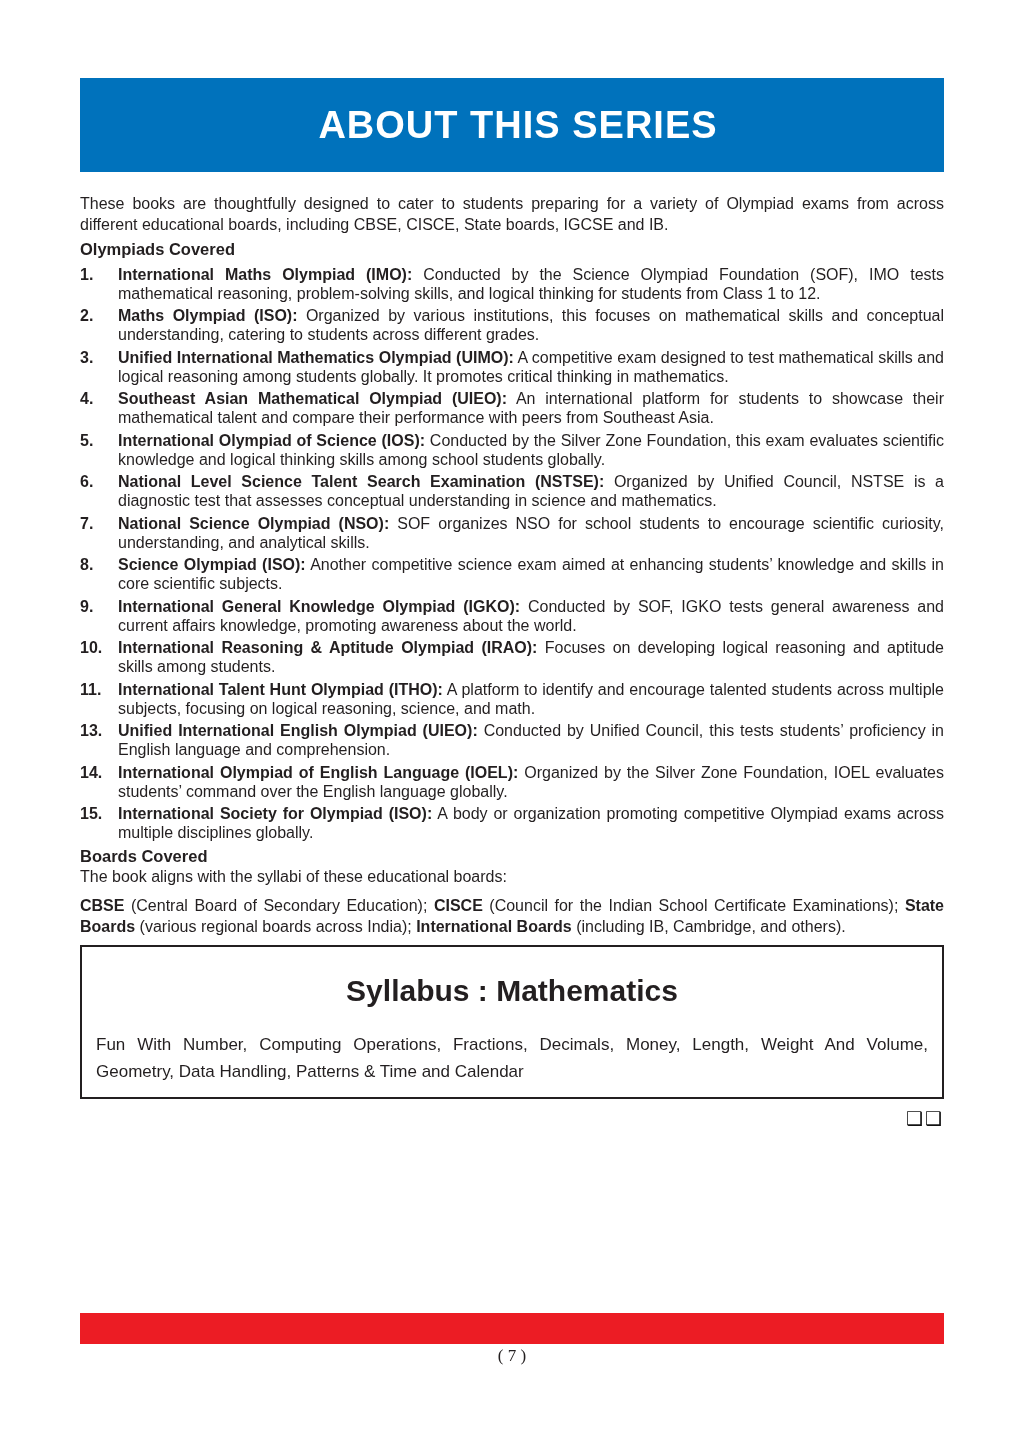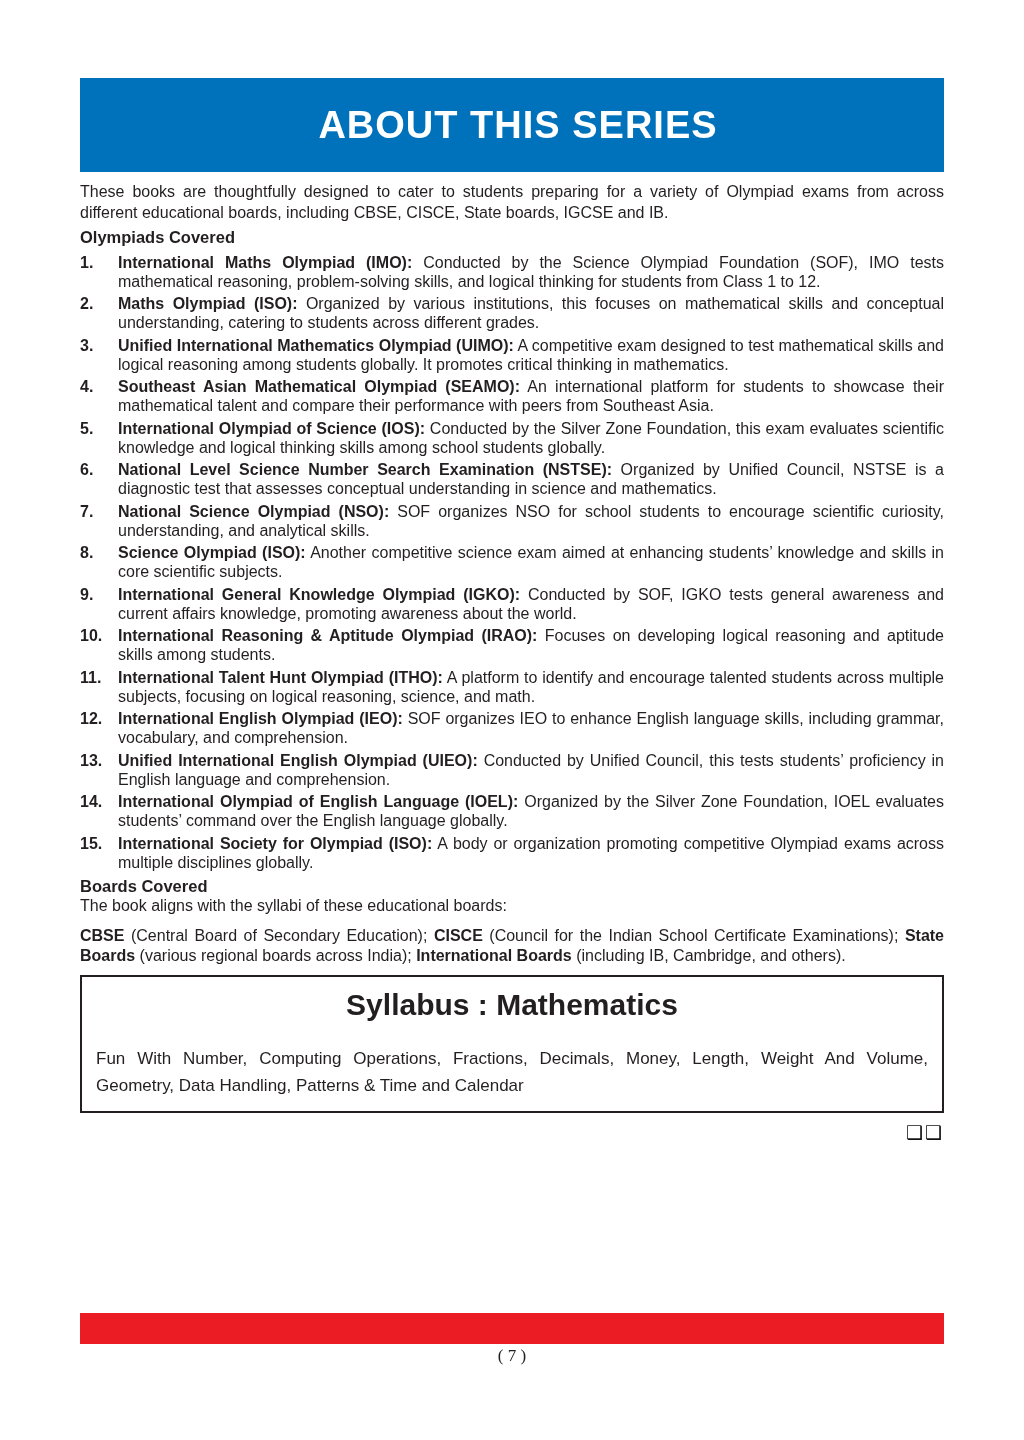--- a/index.html
+++ b/index.html
@@ -17,38 +17,38 @@
   .banner {
     width: 864px; height: 94px;
     background: #0072bc;
     display: flex; align-items: center; justify-content: center;
   }
   .banner-title {
     color: #ffffff; font-size: 38px; font-weight: 700; letter-spacing: 1px;
   }
 
   p, .body-text { font-size: 16px; line-height: 20.5px; text-align: justify; }
-  .intro { margin-top: 10px; }
+  .intro { margin-top: 22px; }
   .section-heading { font-weight: 700; text-align: left; margin-top: 4px; font-size: 16.5px; }
 
   .olist { margin-top: 5px; }
   .row { display: flex; margin-bottom: 3.5px; }
   .num { flex: none; width: 38px; font-weight: 700; font-size: 16px; line-height: 20.5px; }
   .itembody { flex: 1; font-size: 16px; line-height: 19px; text-align: justify; }
   .itembody b { font-weight: 700; }
 
   .boards-intro { text-align: left; }
   .boards-para { margin-top: 9px; }
   .boards-para b { font-weight: 700; }
 
   .sylbox {
     margin-top: 8px;
     border: 2px solid #231f20;
     width: 864px;
-    padding: 8px 14px 12px 14px;
+    padding: 24px 14px 12px 14px;
   }
   .syl-title { text-align: center; font-weight: 700; font-size: 30px; line-height: 40px; }
   .syl-text { font-size: 17px; line-height: 27px; text-align: justify; margin-top: 20px; }
 
   .end-marks {
     text-align: right;
     font-size: 19px;
     letter-spacing: 2px;
     margin-top: 8px;
     color: #111;
@@ -88,53 +88,49 @@
       <div class="row">
           <span class="num">2.</span>
           <span class="itembody"><b>Maths Olympiad (ISO):</b><span> Organized by various institutions, this focuses on mathematical skills and conceptual understanding, catering to students across different grades.</span></span>
         </div>
       <div class="row">
           <span class="num">3.</span>
           <span class="itembody"><b>Unified International Mathematics Olympiad (UIMO):</b><span> A competitive exam designed to test mathematical skills and logical reasoning among students globally. It promotes critical thinking in mathematics.</span></span>
         </div>
       <div class="row">
           <span class="num">4.</span>
-          <span class="itembody"><b>Southeast Asian Mathematical Olympiad (SEAMO):</b><span> An international platform for students to showcase their mathematical talent and compare their performance with peers from Southeast Asia.</span></span>
+          <span class="itembody"><b>Southeast Asian Mathematical Olympiad (UIEO):</b><span> An international platform for students to showcase their mathematical talent and compare their performance with peers from Southeast Asia.</span></span>
         </div>
       <div class="row">
           <span class="num">5.</span>
           <span class="itembody"><b>International Olympiad of Science (IOS):</b><span> Conducted by the Silver Zone Foundation, this exam evaluates scientific knowledge and logical thinking skills among school students globally.</span></span>
         </div>
       <div class="row">
           <span class="num">6.</span>
-          <span class="itembody"><b>National Level Science Number Search Examination (NSTSE):</b><span> Organized by Unified Council, NSTSE is a diagnostic test that assesses conceptual understanding in science and mathematics.</span></span>
+          <span class="itembody"><b>National Level Science Talent Search Examination (NSTSE):</b><span> Organized by Unified Council, NSTSE is a diagnostic test that assesses conceptual understanding in science and mathematics.</span></span>
         </div>
       <div class="row">
           <span class="num">7.</span>
           <span class="itembody"><b>National Science Olympiad (NSO):</b><span> SOF organizes NSO for school students to encourage scientific curiosity, understanding, and analytical skills.</span></span>
         </div>
       <div class="row">
           <span class="num">8.</span>
           <span class="itembody"><b>Science Olympiad (ISO):</b><span> Another competitive science exam aimed at enhancing students’ knowledge and skills in core scientific subjects.</span></span>
         </div>
       <div class="row">
           <span class="num">9.</span>
           <span class="itembody"><b>International General Knowledge Olympiad (IGKO):</b><span> Conducted by SOF, IGKO tests general awareness and current affairs knowledge, promoting awareness about the world.</span></span>
         </div>
       <div class="row">
           <span class="num">10.</span>
           <span class="itembody"><b>International Reasoning &amp; Aptitude Olympiad (IRAO):</b><span> Focuses on developing logical reasoning and aptitude skills among students.</span></span>
         </div>
       <div class="row">
           <span class="num">11.</span>
           <span class="itembody"><b>International Talent Hunt Olympiad (ITHO):</b><span> A platform to identify and encourage talented students across multiple subjects, focusing on logical reasoning, science, and math.</span></span>
-        </div>
-      <div class="row">
-          <span class="num">12.</span>
-          <span class="itembody"><b>International English Olympiad (IEO):</b><span> SOF organizes IEO to enhance English language skills, including grammar, vocabulary, and comprehension.</span></span>
         </div>
       <div class="row">
           <span class="num">13.</span>
           <span class="itembody"><b>Unified International English Olympiad (UIEO):</b><span> Conducted by Unified Council, this tests students’ proficiency in English language and comprehension.</span></span>
         </div>
       <div class="row">
           <span class="num">14.</span>
           <span class="itembody"><b>International Olympiad of English Language (IOEL):</b><span> Organized by the Silver Zone Foundation, IOEL evaluates students’ command over the English language globally.</span></span>
         </div>
       <div class="row">

